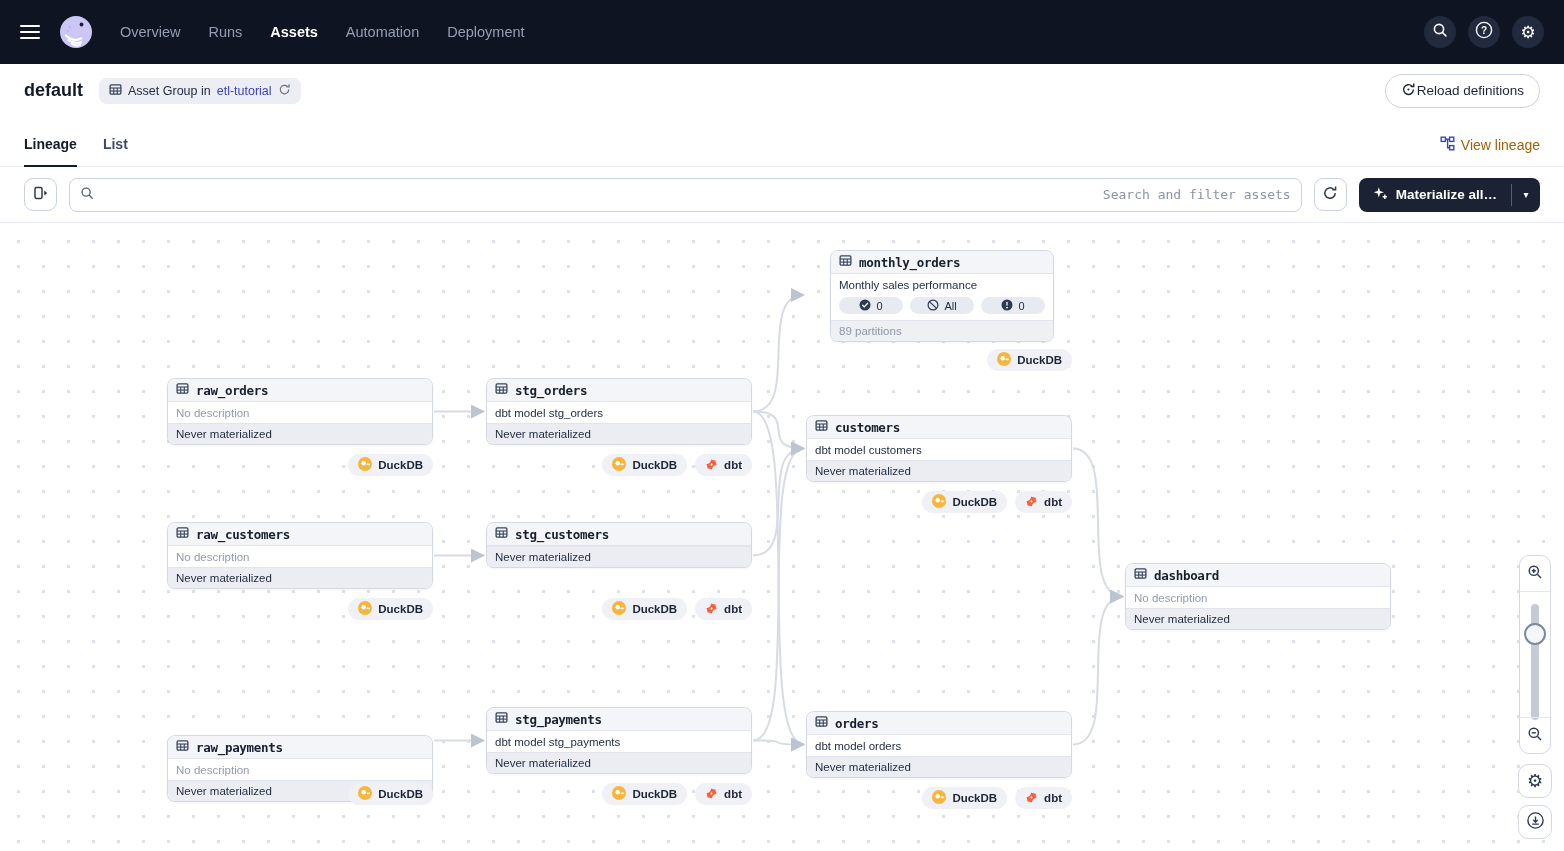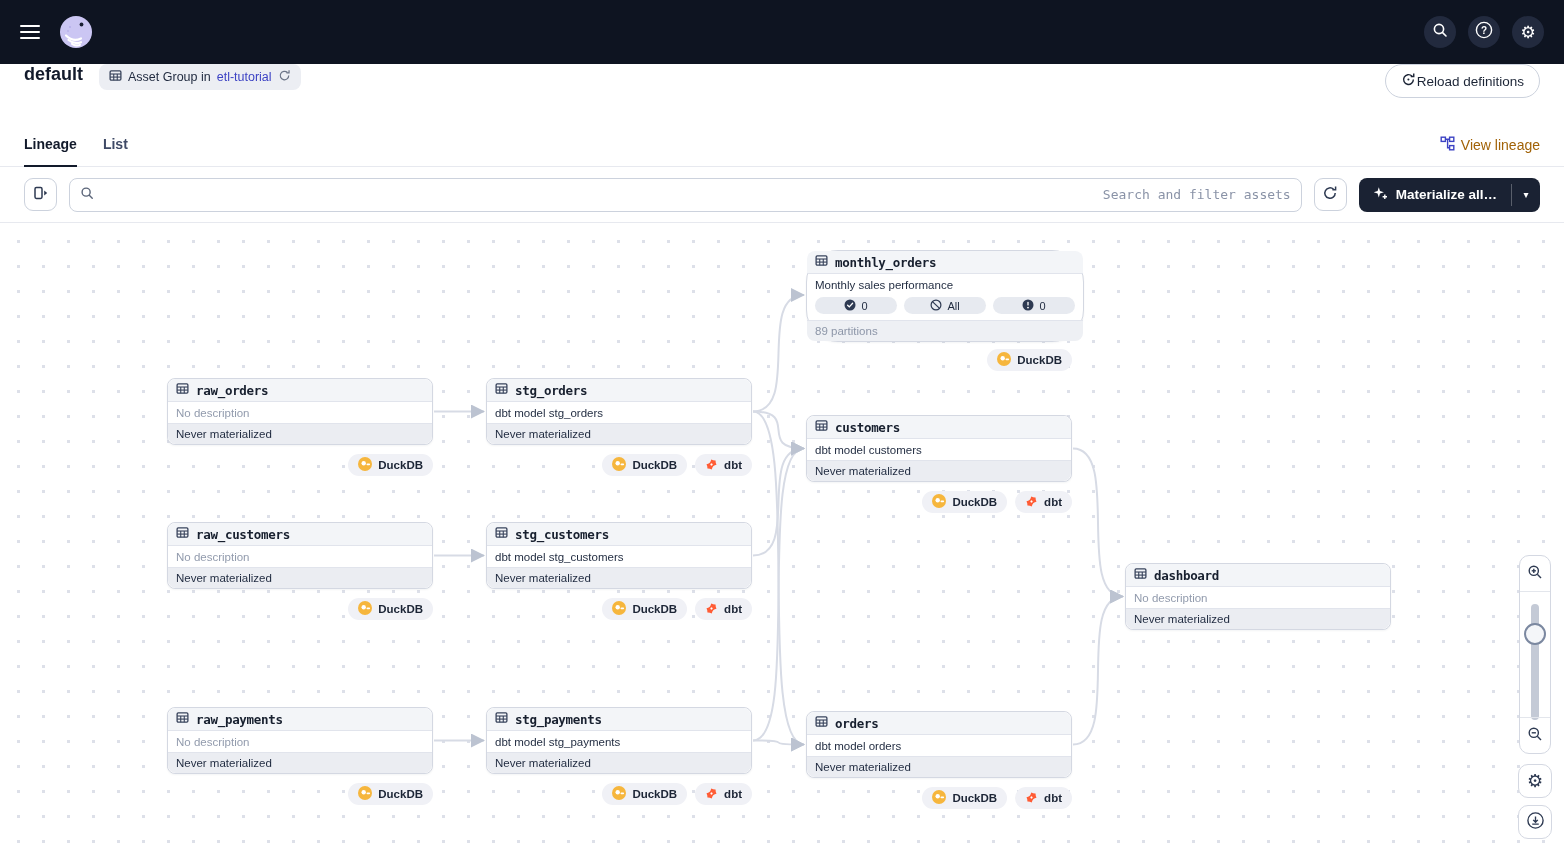--- a/index.html
+++ b/index.html
@@ -13,21 +13,21 @@
   .logo { margin-right:26px; display:flex; align-items:center; }
   .navitems { display:flex; gap:28px; align-items:center; }
   .navitem { font-size:14.5px; color:#959eb4; font-weight:500; cursor:pointer; }
   .navitem.active { color:#fff; font-weight:700; }
   .nav-right { margin-left:auto; display:flex; gap:12px; }
   .nav-iconbtn { width:32px; height:32px; border-radius:50%; background:#222a3e; display:flex;
     align-items:center; justify-content:center; cursor:pointer; }
   .gear-glyph { color:#fff; font-size:17px; line-height:1; }
 
   
-  .header-row { height:53px; display:flex; align-items:flex-start; padding:0 24px; background:#fff; }
+  .header-row { height:53px; display:flex; align-items:center; padding:0 24px; background:#fff; }
   .page-title { font-size:18px; font-weight:700; color:#121a2b; }
   .group-badge { margin-left:16px; display:flex; align-items:center; gap:6px; background:#eceef3;
     border-radius:8px; padding:5px 10px; font-size:12.5px; color:#232d42; }
   .group-badge a { color:#3d43c4; text-decoration:none; }
   .reload-btn { margin-left:auto; display:flex; align-items:center; gap:1px; border:1px solid #ccd2dd;
     border-radius:17px; padding:7px 15px; font-size:13.5px; font-weight:500; color:#1c2536;
     background:#fff; cursor:pointer; }
 
   
   .tabs-row { height:50px; display:flex; align-items:flex-end; padding:0 24px; border-bottom:1px solid #e7e9ef; }
@@ -104,20 +104,27 @@
   <div class="logo">
     <svg width="36" height="36" viewBox="0 0 36 36">
       <circle cx="18" cy="18" r="16" fill="#cbc6f3"></circle>
       <circle cx="23.5" cy="10.5" r="1.9" fill="#1a1f33"></circle>
       <circle cx="12" cy="13" r="1.1" fill="#b7b0ea"></circle>
         <circle cx="10" cy="17" r="0.9" fill="#b7b0ea"></circle>
       <path d="M8 21.5 q7 7 15 3" stroke="#fff" stroke-width="2.2" fill="none" stroke-linecap="round"></path>
       <path d="M10.5 26 q6.5 5 12.5 2.2" stroke="#fff" stroke-width="2.2" fill="none" stroke-linecap="round"></path>
       <path d="M14 29.8 q4.5 2.8 8 1" stroke="#fff" stroke-width="2" fill="none" stroke-linecap="round"></path>
     </svg>
+  </div>
+  <div class="navitems">
+    <span class="navitem">Overview</span>
+    <span class="navitem">Runs</span>
+    <span class="navitem active">Assets</span>
+    <span class="navitem">Automation</span>
+    <span class="navitem">Deployment</span>
   </div>
   <div class="nav-right">
     <div class="nav-iconbtn">
       <span>
         <svg width="16" height="16" viewBox="0 0 16 16" fill="none">
             <circle cx="7" cy="7" r="4.6" stroke="#fff" stroke-width="1.6"></circle>
             <line x1="10.6" y1="10.6" x2="14" y2="14" stroke="#fff" stroke-width="1.6" stroke-linecap="round"></line>
           </svg>
       </span>
     </div>
@@ -242,21 +249,21 @@
         <path d="M 753 188.5 C 801 188.5, 756 225.5, 804 225.5" marker-end="url(#arrow)"></path>
         <path d="M 753 188.5 C 801 188.5, 756 521.5, 804 521.5" marker-end="url(#arrow)"></path>
         <path d="M 753 332.5 C 801 332.5, 756 225.5, 804 225.5" marker-end="url(#arrow)"></path>
         <path d="M 753 517.5 C 801 517.5, 756 225.5, 804 225.5" marker-end="url(#arrow)"></path>
         <path d="M 753 517.5 C 801 517.5, 756 521.5, 804 521.5" marker-end="url(#arrow)"></path>
         <path d="M 1073 225.5 C 1121 225.5, 1075 373.5, 1123 373.5" marker-end="url(#arrow)"></path>
         <path d="M 1073 521.5 C 1121 521.5, 1075 373.5, 1123 373.5" marker-end="url(#arrow)"></path>
       </g>
   </svg>
   <div id="canvas-nodes">
-      <div class="node" style="left: 806px; top: 27px; width: 278px; border-radius: 32px;">
+      <div class="node" style="left: 830px; top: 27px; width: 224px;">
         <div class="node-header">
       <span><svg width="13" height="13" viewBox="0 0 14 14" fill="none">
               <rect x="1.2" y="2" width="11.6" height="10" rx="1.2" stroke="#39445c" stroke-width="1.4"></rect>
               <line x1="1.2" y1="5.4" x2="12.8" y2="5.4" stroke="#39445c" stroke-width="1.2"></line>
               <line x1="5.1" y1="5.4" x2="5.1" y2="12" stroke="#39445c" stroke-width="1.2"></line>
               <line x1="8.9" y1="5.4" x2="8.9" y2="12" stroke="#39445c" stroke-width="1.2"></line>
               <line x1="1.2" y1="8.7" x2="12.8" y2="8.7" stroke="#39445c" stroke-width="1.2"></line>
             </svg></span>
       <span>monthly_orders</span>
         </div>
@@ -415,21 +422,20 @@
         <div class="node-header">
       <span><svg width="13" height="13" viewBox="0 0 14 14" fill="none">
               <rect x="1.2" y="2" width="11.6" height="10" rx="1.2" stroke="#39445c" stroke-width="1.4"></rect>
               <line x1="1.2" y1="5.4" x2="12.8" y2="5.4" stroke="#39445c" stroke-width="1.2"></line>
               <line x1="5.1" y1="5.4" x2="5.1" y2="12" stroke="#39445c" stroke-width="1.2"></line>
               <line x1="8.9" y1="5.4" x2="8.9" y2="12" stroke="#39445c" stroke-width="1.2"></line>
               <line x1="1.2" y1="8.7" x2="12.8" y2="8.7" stroke="#39445c" stroke-width="1.2"></line>
             </svg></span>
       <span>stg_customers</span>
         </div>
-    <div class="node-desc ">dbt model stg_customers</div>
         <div class="node-footer ">Never materialized</div>
       </div>
       <div class="tags-row" style="left: 486px; top: 375px; width: 266px;">
         <span class="tag-pill">
         <span><svg width="14" height="14" viewBox="0 0 14 14">
               <circle cx="7" cy="7" r="7" fill="#F6B63D"></circle>
               <circle cx="5.7" cy="6.2" r="2.2" fill="#fff"></circle>
               <rect x="8.5" y="6.4" width="3.6" height="1.8" rx="0.9" fill="#fff"></rect>
             </svg></span>
         <span>DuckDB</span>
@@ -451,21 +457,21 @@
               <line x1="1.2" y1="5.4" x2="12.8" y2="5.4" stroke="#39445c" stroke-width="1.2"></line>
               <line x1="5.1" y1="5.4" x2="5.1" y2="12" stroke="#39445c" stroke-width="1.2"></line>
               <line x1="8.9" y1="5.4" x2="8.9" y2="12" stroke="#39445c" stroke-width="1.2"></line>
               <line x1="1.2" y1="8.7" x2="12.8" y2="8.7" stroke="#39445c" stroke-width="1.2"></line>
             </svg></span>
       <span>dashboard</span>
         </div>
     <div class="node-desc muted">No description</div>
         <div class="node-footer ">Never materialized</div>
       </div>
-      <div class="node" style="left: 167px; top: 484px; width: 266px;">
+      <div class="node" style="left: 167px; top: 512px; width: 266px;">
         <div class="node-header">
       <span><svg width="13" height="13" viewBox="0 0 14 14" fill="none">
               <rect x="1.2" y="2" width="11.6" height="10" rx="1.2" stroke="#39445c" stroke-width="1.4"></rect>
               <line x1="1.2" y1="5.4" x2="12.8" y2="5.4" stroke="#39445c" stroke-width="1.2"></line>
               <line x1="5.1" y1="5.4" x2="5.1" y2="12" stroke="#39445c" stroke-width="1.2"></line>
               <line x1="8.9" y1="5.4" x2="8.9" y2="12" stroke="#39445c" stroke-width="1.2"></line>
               <line x1="1.2" y1="8.7" x2="12.8" y2="8.7" stroke="#39445c" stroke-width="1.2"></line>
             </svg></span>
       <span>raw_payments</span>
         </div>

